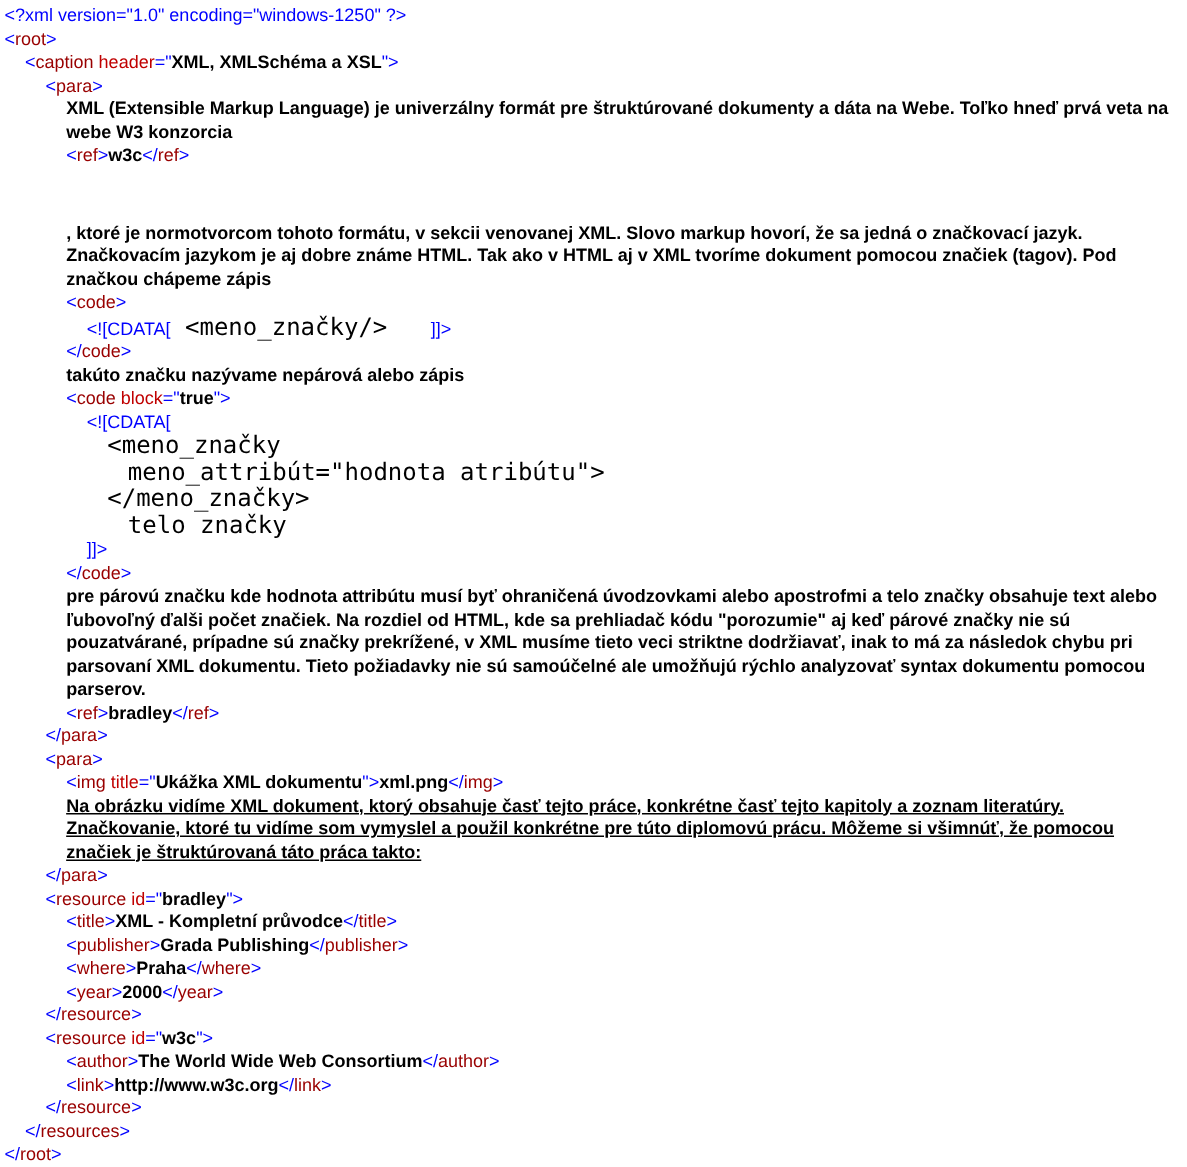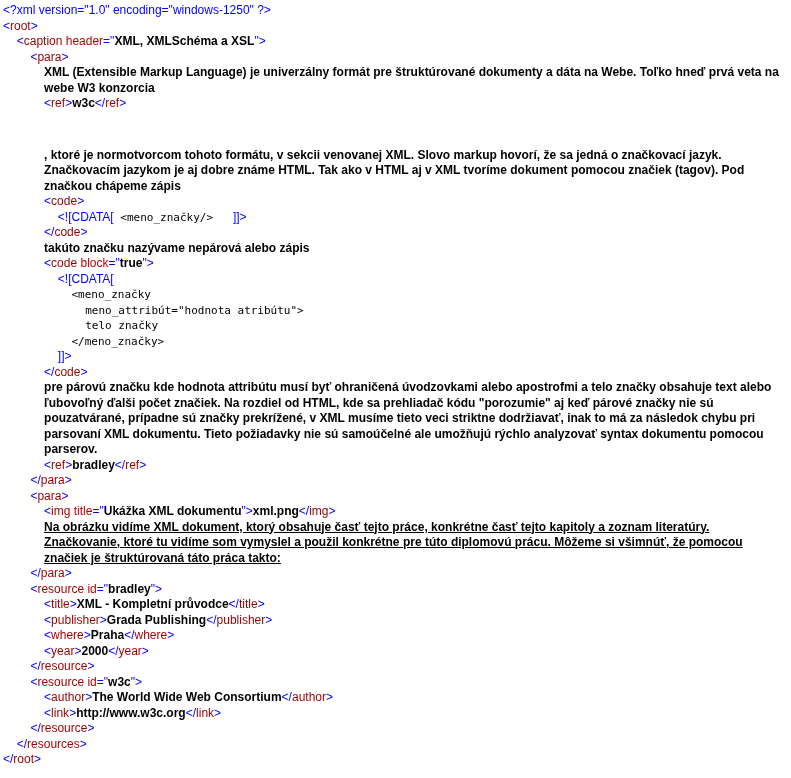--- a/index.html
+++ b/index.html
@@ -26,21 +26,21 @@
   }
   .m  { color: var(--c-markup, #0000ff); }
   .pi { color: var(--c-markup, #0000ff); }
   .e  { color: var(--c-element, #990000); }
   .a  { color: var(--c-attribute, #c00000); }
   .v  { color: var(--c-text, #000000); font-weight: bold; }
   .tx { color: var(--c-text, #000000); font-weight: bold; }
   .cd {
     color: var(--c-text, #000000);
     font-family: "DejaVu Sans Mono", "Liberation Mono", monospace;
-    font-size: 11px;
+    font-size: 16px;
     white-space: pre-wrap;
   }
 </style>
 </head>
 <body style="background: rgb(255, 255, 255);">
 
 <div id="xml-view">
     <div class="line" style="padding-left: 3px;"><span class="pi">&lt;?xml version="1.0" encoding="windows-1250" ?&gt;</span></div>
     <div class="line" style="padding-left: 3px;"><span class="m">&lt;</span><span class="e">root</span><span class="m">&gt;</span></div>
     <div class="line" style="padding-left: 16.7px;"><span class="m">&lt;</span><span class="e">caption</span><span class="a"> header</span><span class="m">="</span><span class="v">XML, XMLSchéma a XSL</span><span class="m">"&gt;</span></div>
@@ -49,22 +49,22 @@
     <div class="line" style="padding-left: 44.1px;"><span class="m">&lt;</span><span class="e">ref</span><span class="m">&gt;</span><span class="tx">w3c</span><span class="m">&lt;/</span><span class="e">ref</span><span class="m">&gt;</span></div>
     <div class="line" style="padding-left: 44.1px; margin-top: 36px;"><span class="tx">, ktoré je normotvorcom tohoto formátu, v sekcii venovanej XML. Slovo markup hovorí, že sa jedná o značkovací jazyk. Značkovacím jazykom je aj dobre známe HTML. Tak ako v HTML aj v XML tvoríme dokument pomocou značiek (tagov). Pod značkou chápeme zápis</span></div>
     <div class="line" style="padding-left: 44.1px;"><span class="m">&lt;</span><span class="e">code</span><span class="m">&gt;</span></div>
     <div class="line" style="padding-left: 57.8px;"><span class="m">&lt;![CDATA[</span><span class="cd"> &lt;meno_značky/&gt;   </span><span class="m">]]&gt;</span></div>
     <div class="line" style="padding-left: 44.1px;"><span class="m">&lt;/</span><span class="e">code</span><span class="m">&gt;</span></div>
     <div class="line" style="padding-left: 44.1px;"><span class="tx">takúto značku nazývame nepárová alebo zápis</span></div>
     <div class="line" style="padding-left: 44.1px;"><span class="m">&lt;</span><span class="e">code</span><span class="a"> block</span><span class="m">="</span><span class="v">true</span><span class="m">"&gt;</span></div>
     <div class="line" style="padding-left: 57.8px;"><span class="m">&lt;![CDATA[</span></div>
     <div class="line" style="padding-left: 71.5px;"><span class="cd">&lt;meno_značky</span></div>
     <div class="line" style="padding-left: 85.2px;"><span class="cd">meno_attribút="hodnota atribútu"&gt;</span></div>
+    <div class="line" style="padding-left: 71.5px;"><span class="cd">&lt;/meno_značky&gt;</span></div>
     <div class="line" style="padding-left: 85.2px;"><span class="cd">telo značky</span></div>
-    <div class="line" style="padding-left: 71.5px;"><span class="cd">&lt;/meno_značky&gt;</span></div>
     <div class="line" style="padding-left: 57.8px;"><span class="m">]]&gt;</span></div>
     <div class="line" style="padding-left: 44.1px;"><span class="m">&lt;/</span><span class="e">code</span><span class="m">&gt;</span></div>
     <div class="line" style="padding-left: 44.1px;"><span class="tx">pre párovú značku kde hodnota attribútu musí byť ohraničená úvodzovkami alebo apostrofmi a telo značky obsahuje text alebo ľubovoľný ďalši počet značiek. Na rozdiel od HTML, kde sa prehliadač kódu "porozumie" aj keď párové značky nie sú pouzatvárané, prípadne sú značky prekrížené, v XML musíme tieto veci striktne dodržiavať, inak to má za následok chybu pri parsovaní XML dokumentu. Tieto požiadavky nie sú samoúčelné ale umožňujú rýchlo analyzovať syntax dokumentu pomocou parserov.</span></div>
     <div class="line" style="padding-left: 44.1px;"><span class="m">&lt;</span><span class="e">ref</span><span class="m">&gt;</span><span class="tx">bradley</span><span class="m">&lt;/</span><span class="e">ref</span><span class="m">&gt;</span></div>
     <div class="line" style="padding-left: 30.4px;"><span class="m">&lt;/</span><span class="e">para</span><span class="m">&gt;</span></div>
     <div class="line" style="padding-left: 30.4px;"><span class="m">&lt;</span><span class="e">para</span><span class="m">&gt;</span></div>
     <div class="line" style="padding-left: 44.1px;"><span class="m">&lt;</span><span class="e">img</span><span class="a"> title</span><span class="m">="</span><span class="v">Ukážka XML dokumentu</span><span class="m">"&gt;</span><span class="tx">xml.png</span><span class="m">&lt;/</span><span class="e">img</span><span class="m">&gt;</span></div>
     <div class="line" style="padding-left: 44.1px; text-decoration: underline;"><span class="tx">Na obrázku vidíme XML dokument, ktorý obsahuje časť tejto práce, konkrétne časť tejto kapitoly a zoznam literatúry. Značkovanie, ktoré tu vidíme som vymyslel a použil konkrétne pre túto diplomovú prácu. Môžeme si všimnúť, že pomocou značiek je štruktúrovaná táto práca takto:</span></div>
     <div class="line" style="padding-left: 30.4px;"><span class="m">&lt;/</span><span class="e">para</span><span class="m">&gt;</span></div>
     <div class="line" style="padding-left: 30.4px;"><span class="m">&lt;</span><span class="e">resource</span><span class="a"> id</span><span class="m">="</span><span class="v">bradley</span><span class="m">"&gt;</span></div>

